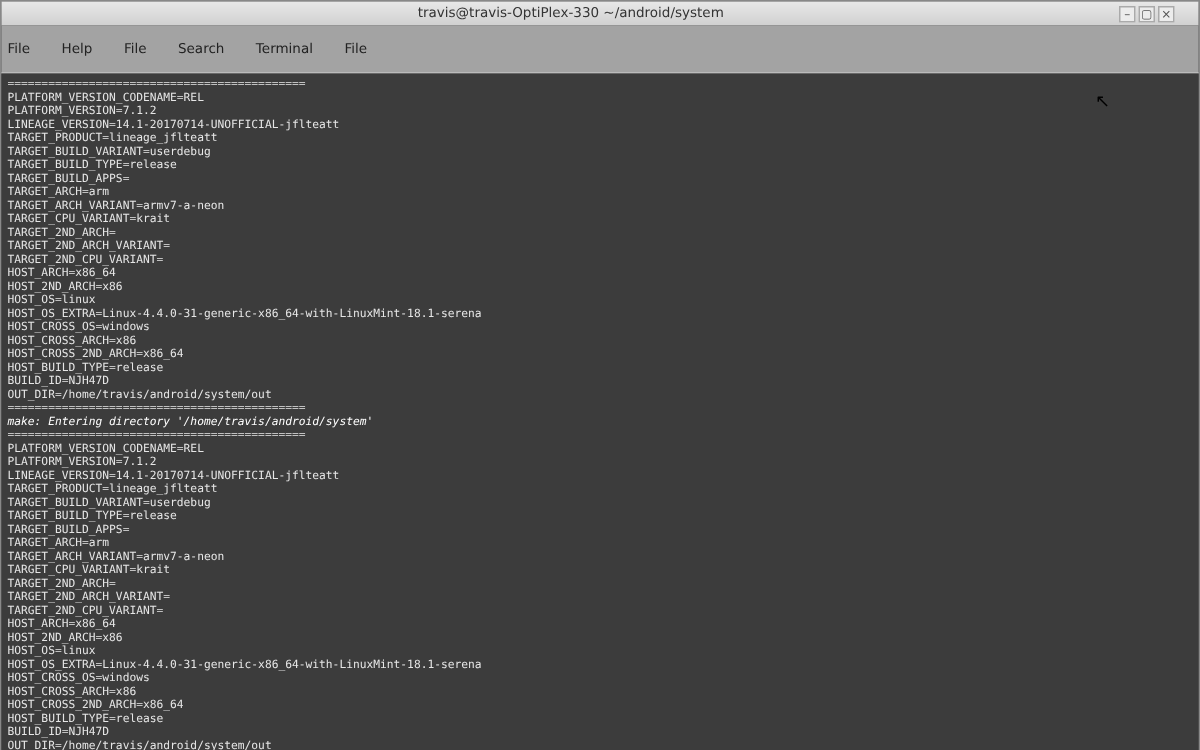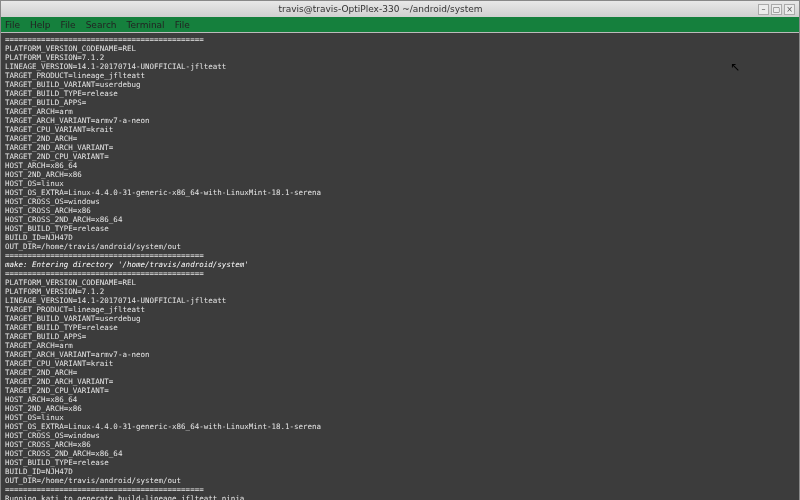--- a/index.html
+++ b/index.html
@@ -1,24 +1,24 @@
 <!DOCTYPE html>
 <html><head>
 <meta charset="utf-8">
 <style>
   * { margin: 0; padding: 0; box-sizing: border-box; }
   html, body { width: 800px; height: 500px; overflow: hidden; font-family: "DejaVu Sans", sans-serif; }
   body { background: #d6d6d6; display: flex; flex-direction: column; font-size: 10px; }
 
   
   .window { flex: 1; display: flex; flex-direction: column; background: #3c3c3c; border: 1px solid #888; margin: 0; }
-  .titlebar { height: 16px; background: linear-gradient(#e8e8e8,#d0d0d0); display: flex; align-items: center; padding: 0 4px; font-size: 9px; color: #333; }
+  .titlebar { height: 16px; background: linear-gradient(#e8e8e8,#d0d0d0); display: flex; align-items: center; padding: 0 16px; font-size: 9px; color: #333; }
   .titlebar .title { flex: 1; text-align: center; font-weight: normal; }
   .titlebar .ctrl { width: 11px; height: 11px; margin-left: 2px; background: #ececec; border: 1px solid #aaa; display: flex; align-items: center; justify-content: center; font-size: 8px; color: #555; cursor: pointer; }
-  .menubar { height: 16px; background: #15803d; display: flex; align-items: center; padding: 0 4px; gap: 10px; font-size: 9px; color: #222; border-bottom: 1px solid #bbb; }
+  .menubar { height: 32px; background: #a3a3a3; display: flex; align-items: center; padding: 0 4px; gap: 21px; font-size: 9px; color: #222; border-bottom: 1px solid #bbb; }
   .menubar span { cursor: pointer; }
   .term { flex: 1; background: #3c3c3c; color: #e6e6e6; font-family: "DejaVu Sans Mono","Liberation Mono",monospace; font-size: 7.5px; line-height: 9px; padding: 2px 4px; white-space: pre; overflow: hidden; position: relative; }
   .term .make { color: #ffffff; font-style: italic; }
   .mouse-ptr { position: absolute; top: 60px; right: 60px; font-size: 12px; color: #000; pointer-events: none; }
 </style>
 </head>
 <body>
 
 <div class="window">
   <div class="titlebar">

